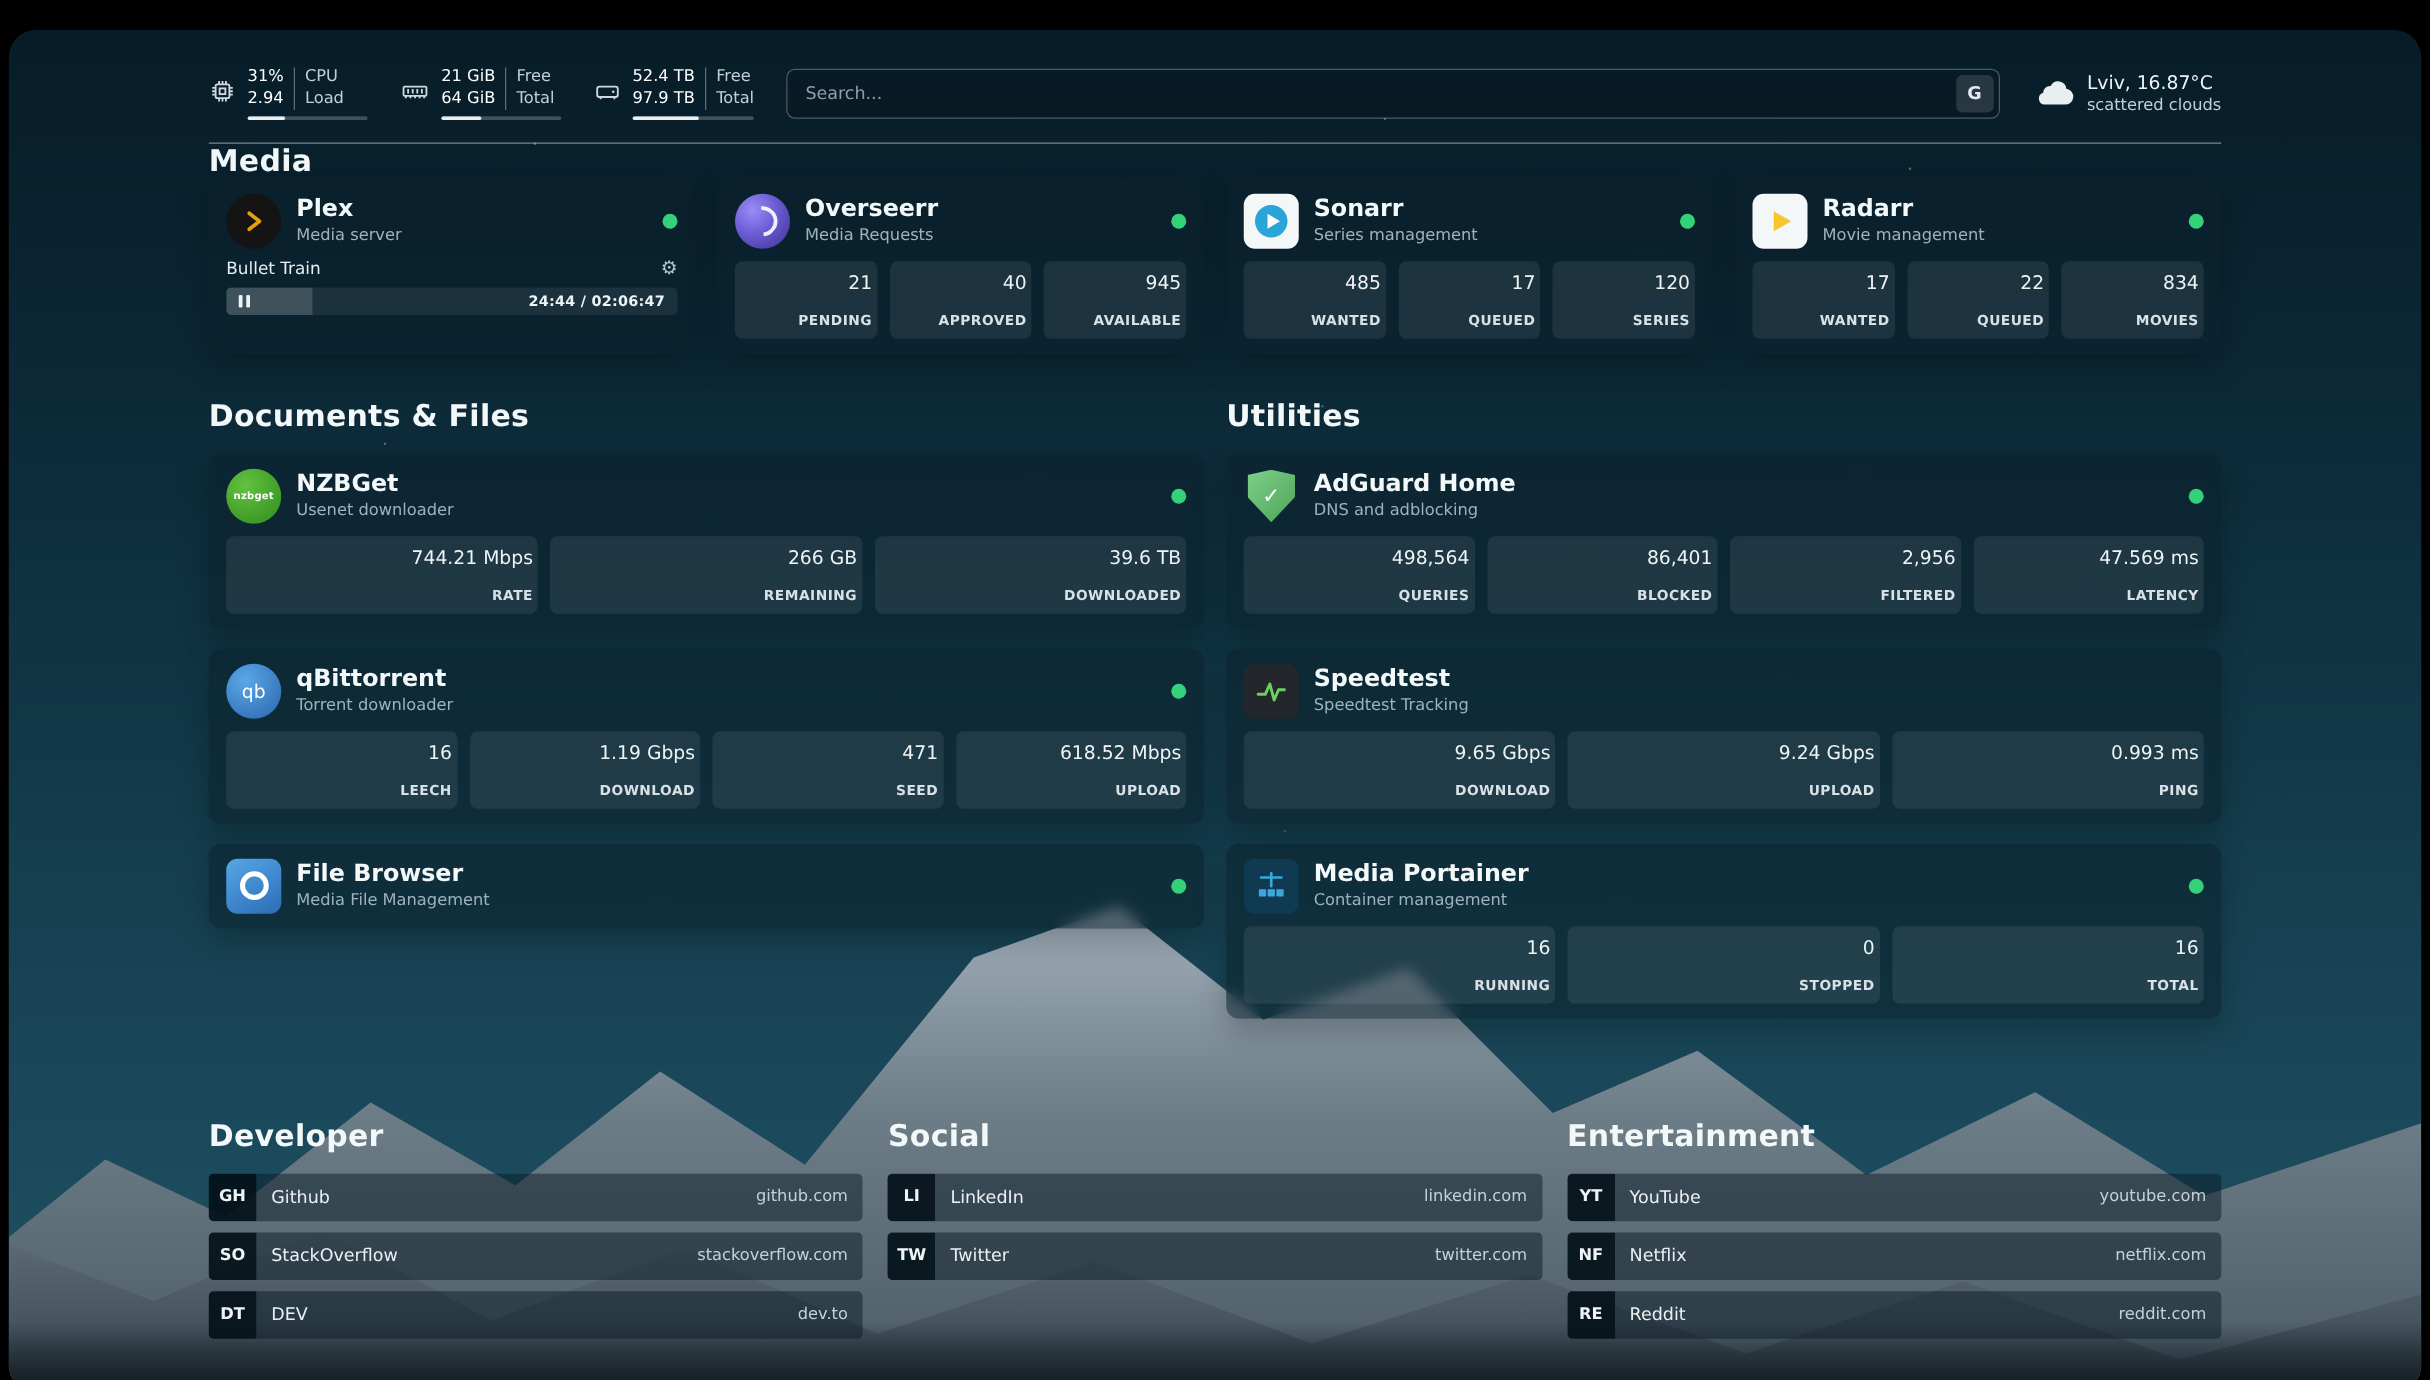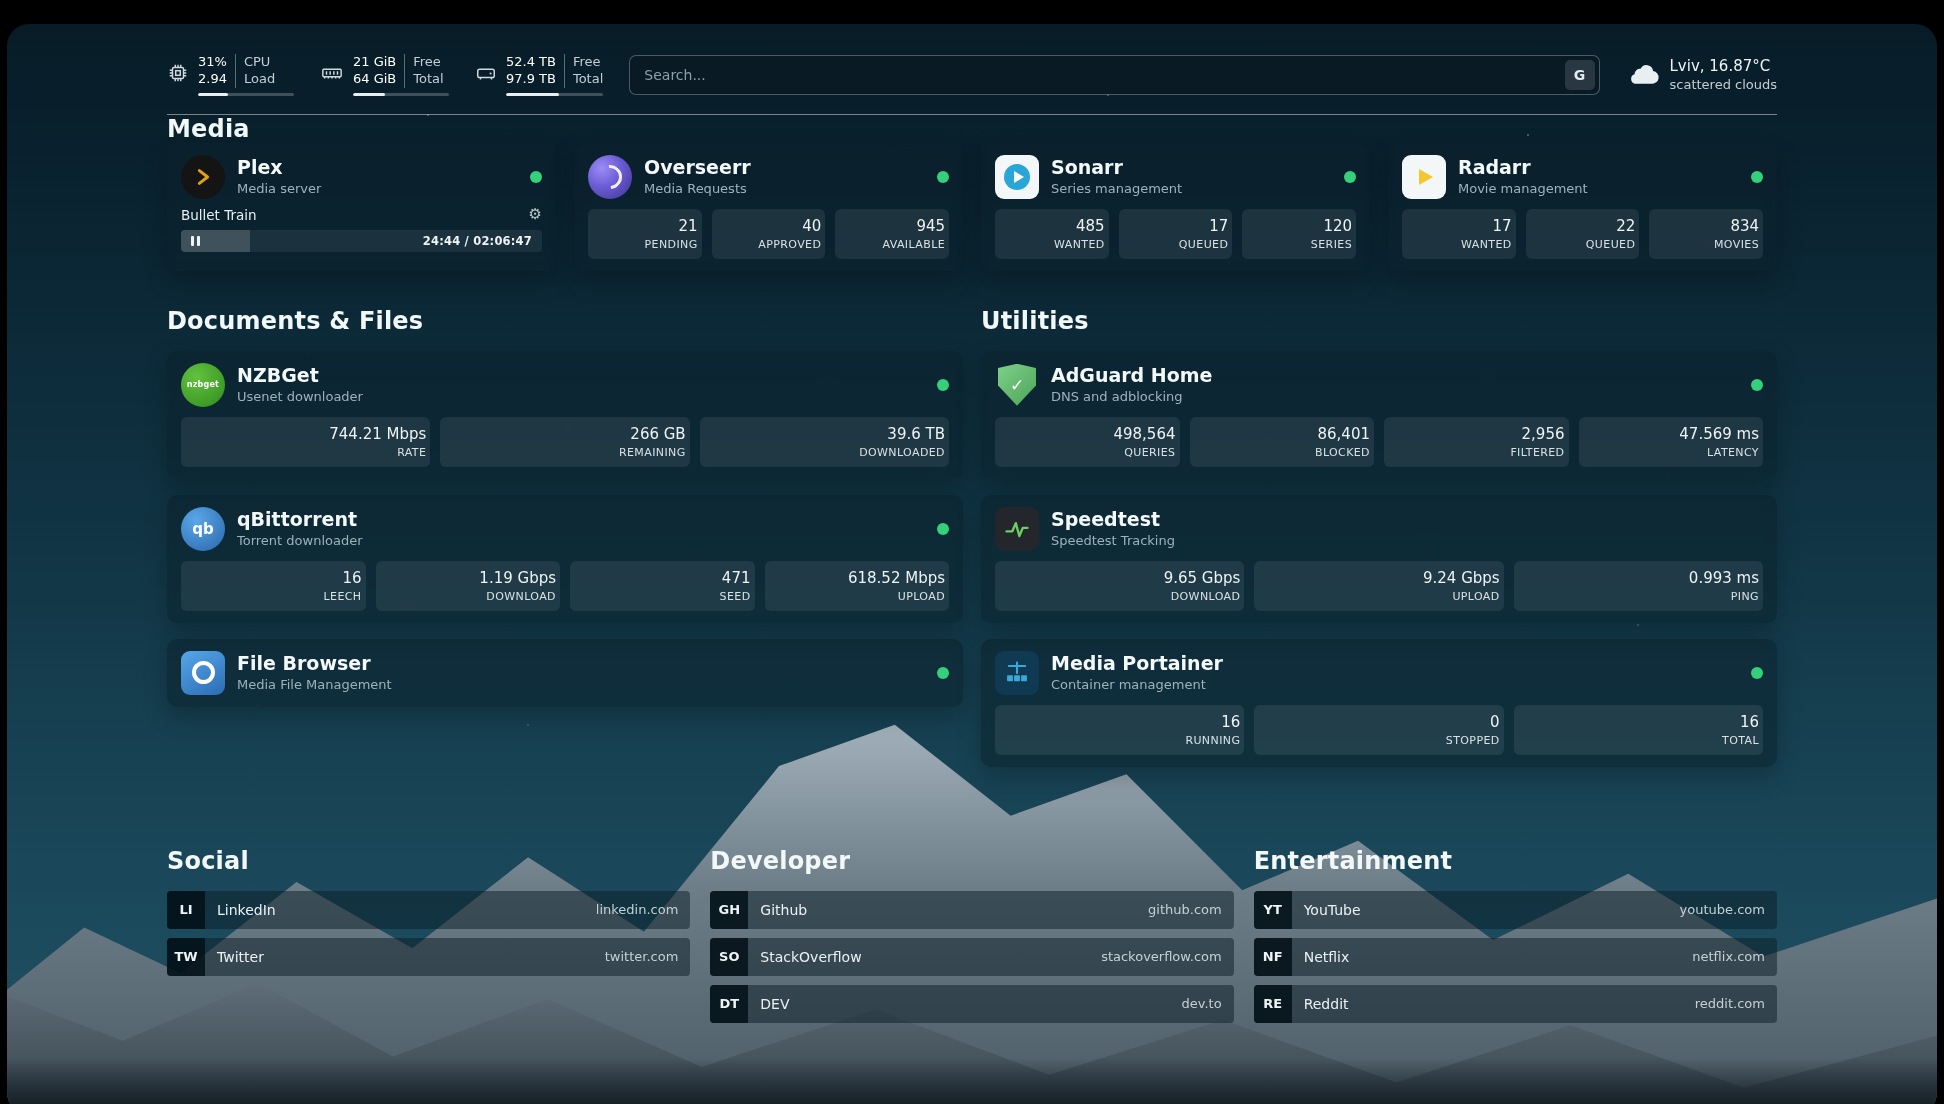--- a/index.html
+++ b/index.html
@@ -74,21 +74,21 @@
     box-shadow:0 10px 24px rgba(0,0,0,.22);backdrop-filter:blur(5px)}
   .card-head{display:flex;align-items:center;gap:12px}
   .appicon{width:44px;height:44px;flex:0 0 44px;display:grid;place-items:center;border-radius:10px;position:relative}
   .titles{min-width:0}
   .app-name{font-size:19px;font-weight:600;color:#f3f8f9;line-height:1.1;white-space:nowrap}
   .app-sub{font-size:13px;color:#9db3bc;margin-top:3px;white-space:nowrap}
   .dot{width:12px;height:12px;border-radius:50%;background:var(--status_green,#35d07a);margin-left:auto;flex:0 0 12px}
   .stats{display:flex;gap:10px;margin-top:10px}
   .statbox{flex:1;background:rgba(255,255,255,.08);border-radius:6px;padding:8px 4px;text-align:right;min-width:0}
   .statbox .v{font-size:15px;color:#eef4f6;white-space:nowrap}
-  .statbox .l{font-size:11px;font-weight:400;color:#d8e2e6;margin-top:3px;letter-spacing:.4px;white-space:nowrap}
+  .statbox .l{font-size:11px;font-weight:700;color:#d8e2e6;margin-top:15px;letter-spacing:.4px;white-space:nowrap}
   
   .nowplaying{display:flex;align-items:center;margin-top:8px}
   .np-title{font-size:13.5px;color:#e8eff2}
   .gear{margin-left:auto;color:#b9c7cd;font-size:15px;cursor:pointer;line-height:1}
   .player{position:relative;margin-top:7px;height:22px;background:rgba(255,255,255,.07);border-radius:4px;
     display:flex;align-items:center;padding:0 10px;overflow:hidden}
   .pfill{position:absolute;left:0;top:0;bottom:0;background:rgba(255,255,255,.16)}
   .pause{display:flex;gap:3px;z-index:1;cursor:pointer}
   .pause i{width:3px;height:10px;background:#eef3f5;border-radius:1px}
   .ptime{margin-left:auto;font-size:11.5px;font-weight:600;color:#eef3f5;z-index:1;letter-spacing:.2px}
@@ -107,21 +107,21 @@
   .overseerr::after{content:"";width:18px;height:18px;border-radius:50%;
     border:3px solid rgba(255,255,255,.9);border-left-color:transparent;border-bottom-color:transparent;
     transform:rotate(40deg)}
   .sonarr{background:#f4f7f8;border-radius:9px}
   .sonarr svg circle{fill:var(--sonarr_blue,#29a5d8)}
   .radarr{background:#f4f7f8;border-radius:9px}
   .radarr svg polygon{fill:var(--radarr_amber,#f7c52d)}
   .nzbget{background:radial-gradient(circle at 35% 30%,#63c13e,var(--nzbget_green,#2f8c1f));border-radius:50%}
   .nzbget .itxt{font-size:8px;font-weight:700;color:#fff;letter-spacing:.2px}
   .qbit{background:radial-gradient(circle at 35% 30%,#5aa7e8,var(--qbittorrent_blue,#2b66ad));border-radius:50%}
-  .qbit .itxt{font-size:15px;font-weight:700;color:#fff}
+  .qbit .itxt{font-size:15px;font-weight:400;color:#fff}
   .filebrowser{background:linear-gradient(150deg,#55a7e8,var(--filebrowser_blue,#2d6cb5));border-radius:9px}
   .filebrowser::after{content:"";width:15px;height:15px;border:4px solid #fff;border-radius:50%}
   .adguard{background:transparent}
   .shield{width:38px;height:42px;display:grid;place-items:center;color:#fff;font-size:17px;font-weight:700;
     background:linear-gradient(135deg,#7ed08a 0%,var(--adguard_green,#4ca455) 100%);
     clip-path:polygon(50% 0,100% 10%,100% 52%,50% 100%,0 52%,0 10%)}
   .speedtest{background:#23272b;border-radius:9px}
   .speedtest svg polyline{stroke:var(--speedtest_green,#6ccf5f)}
   .portainer{background:#0f3a52;border-radius:9px}
   .portainer svg rect{fill:var(--portainer_blue,#39a9db)}
@@ -523,53 +523,53 @@
                   <div class="l">TOTAL</div>
               </div>
             </div>
           </div>
         </div>
       </div>
     </div>
 
     <div class="threecol">
       <div class="col">
+        <h2 class="sect bm-h">Developer</h2>
+        <a class="bookmark">
+          <span class="babbr">GH</span>
+          <span class="bname">Github</span>
+          <span class="burl">github.com</span>
+        </a>
+        <a class="bookmark">
+          <span class="babbr">SO</span>
+          <span class="bname">StackOverflow</span>
+          <span class="burl">stackoverflow.com</span>
+        </a>
+        <a class="bookmark">
+          <span class="babbr">DT</span>
+          <span class="bname">DEV</span>
+          <span class="burl">dev.to</span>
+        </a>
+      </div>
+
+      <div class="col">
         <h2 class="sect bm-h">Social</h2>
         <a class="bookmark">
           <span class="babbr">LI</span>
           <span class="bname">LinkedIn</span>
           <span class="burl">linkedin.com</span>
         </a>
         <a class="bookmark">
           <span class="babbr">TW</span>
           <span class="bname">Twitter</span>
           <span class="burl">twitter.com</span>
         </a>
       </div>
 
       <div class="col">
-        <h2 class="sect bm-h">Developer</h2>
-        <a class="bookmark">
-          <span class="babbr">GH</span>
-          <span class="bname">Github</span>
-          <span class="burl">github.com</span>
-        </a>
-        <a class="bookmark">
-          <span class="babbr">SO</span>
-          <span class="bname">StackOverflow</span>
-          <span class="burl">stackoverflow.com</span>
-        </a>
-        <a class="bookmark">
-          <span class="babbr">DT</span>
-          <span class="bname">DEV</span>
-          <span class="burl">dev.to</span>
-        </a>
-      </div>
-
-      <div class="col">
         <h2 class="sect bm-h">Entertainment</h2>
         <a class="bookmark">
           <span class="babbr">YT</span>
           <span class="bname">YouTube</span>
           <span class="burl">youtube.com</span>
         </a>
         <a class="bookmark">
           <span class="babbr">NF</span>
           <span class="bname">Netflix</span>
           <span class="burl">netflix.com</span>

